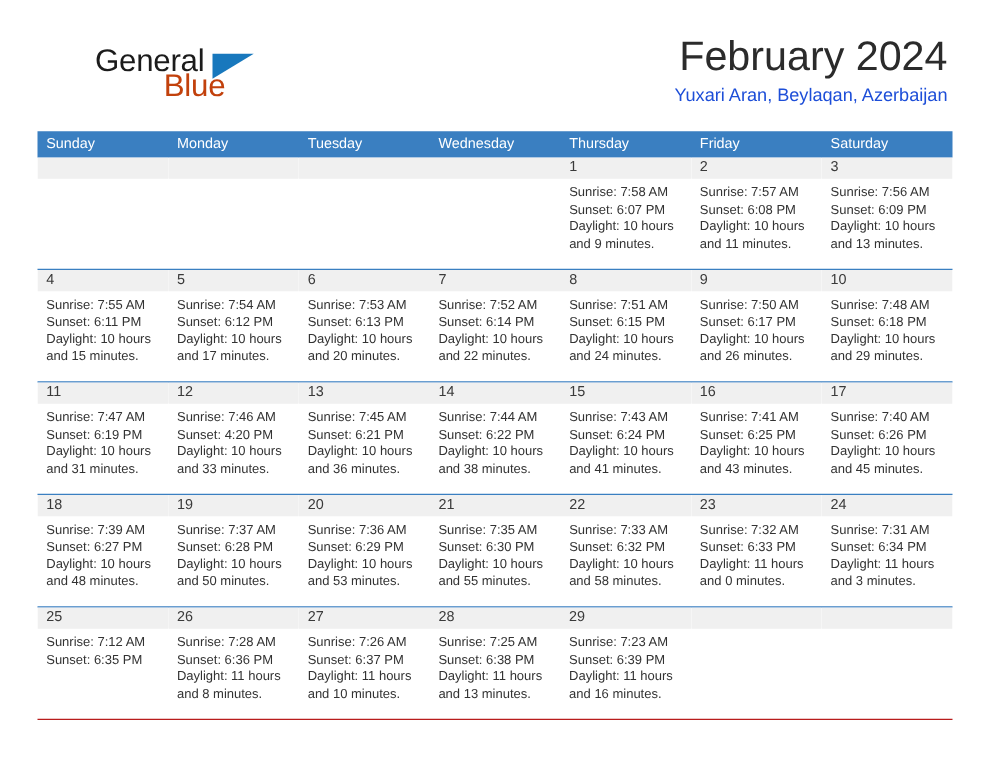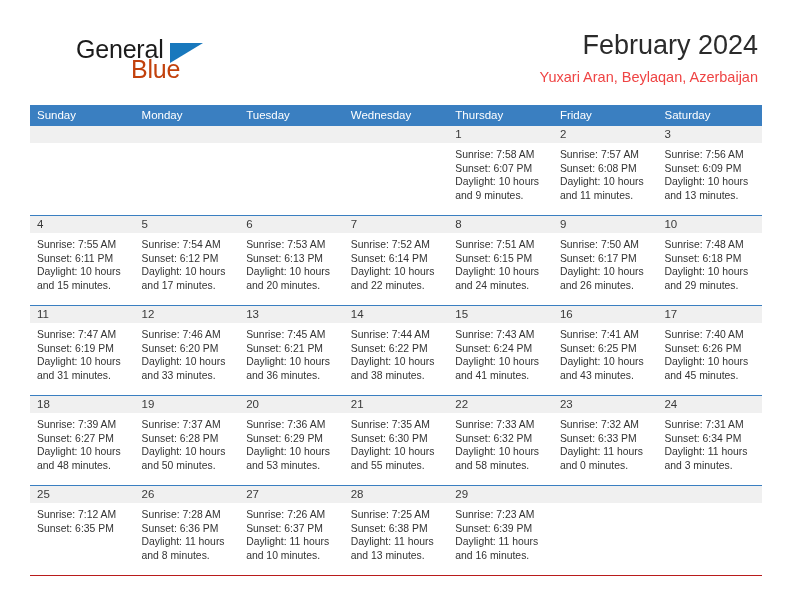--- a/index.html
+++ b/index.html
@@ -67,32 +67,32 @@
     border-bottom: 20px solid transparent;
   }
 
   .title-block {
     position: absolute;
     right: 0;
     top: 0;
     text-align: right;
   }
   .cal-title {
-    font-size: 27px;
+    font-size: 33px;
     line-height: 34px;
     color: #2b2b2b;
     font-weight: normal;
     font-family: "Liberation Sans", sans-serif;
     white-space: nowrap;
   }
   .cal-subtitle {
     margin-top: 6px;
     font-size: 14.5px;
     line-height: 18px;
-    color: #ef4444;
+    color: #1d4ed8;
     font-family: "Liberation Sans", sans-serif;
     white-space: nowrap;
   }
 
   
   .calendar {
     position: absolute;
     left: 30px;
     top: 105px;
     width: 732px;
@@ -325,21 +325,21 @@
               <div>Sunset: 6:19 PM</div>
               <div class="wrapline">Daylight: 10 hours and 31 minutes.</div>
             </div>
           </div>
           <div class="day-cell">
             <div class="day-head">
               <div class="day-num">12</div>
             </div>
             <div class="day-body">
               <div>Sunrise: 7:46 AM</div>
-              <div>Sunset: 6:20 PM</div>
+              <div>Sunset: 4:20 PM</div>
               <div class="wrapline">Daylight: 10 hours and 33 minutes.</div>
             </div>
           </div>
           <div class="day-cell">
             <div class="day-head">
               <div class="day-num">13</div>
             </div>
             <div class="day-body">
               <div>Sunrise: 7:45 AM</div>
               <div>Sunset: 6:21 PM</div>

